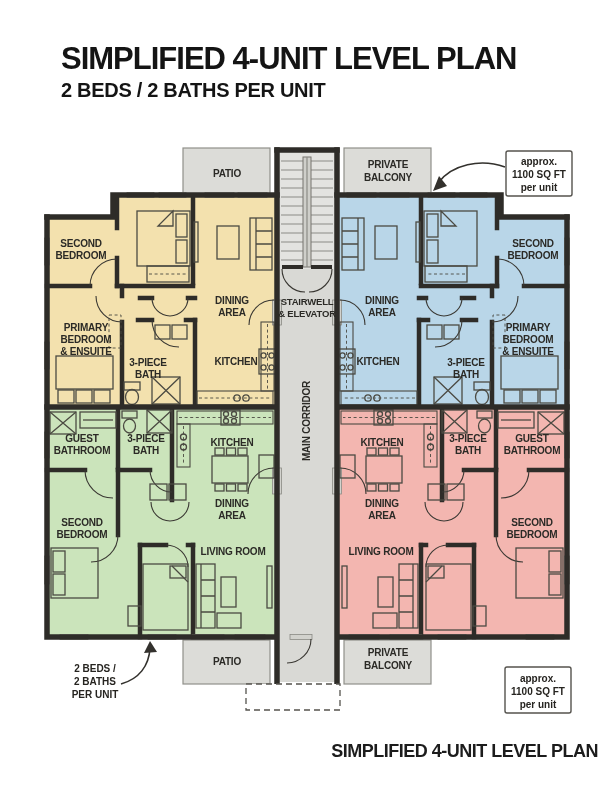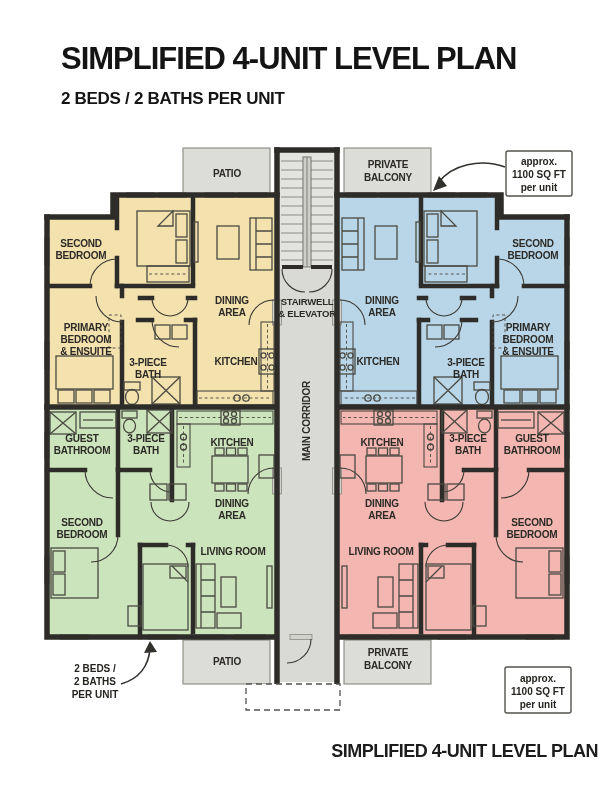--- a/index.html
+++ b/index.html
@@ -1,20 +1,20 @@
 <!DOCTYPE html>
 <html><head>
 <meta charset="utf-8">
 <style>
   html,body { margin:0; padding:0; background:#ffffff; }
   .page { position:relative; width:612px; height:792px; background:#ffffff; overflow:hidden;
           font-family:"Liberation Sans", sans-serif; }
   .header { position:absolute; left:61px; top:42px; color:#141414; }
   .header .title { font-size:31px; font-weight:700; letter-spacing:-1px; line-height:1.05; transform:scaleY(1.04); transform-origin:left top; }
-  .header .subtitle { font-size:17px; font-weight:700; letter-spacing:-0.3px; margin-top:14px; }
+  .header .subtitle { font-size:20px; font-weight:700; letter-spacing:-0.3px; margin-top:4px; }
   .footer { position:absolute; right:14px; top:741px; font-size:18px; font-weight:700; color:#1c1c1c; letter-spacing:-0.5px; }
   svg { position:absolute; left:0; top:0; }
 
   .wall  { fill:none; stroke:#2e2c28; stroke-width:4.5; stroke-linecap:square; }
   .wall5 { fill:none; stroke:#2e2c28; stroke-width:5.5; stroke-linecap:square; }
   .door  { fill:none; stroke:#3a3833; stroke-width:1.1; }
   .doorleaf { fill:#2e2c28; stroke:none; }
   .furn  { fill:none; stroke:#4b4a42; stroke-width:1.3; }
   .ctr   { fill:none; stroke:#4b4a42; stroke-width:1.1; }
   .dash  { fill:none; stroke:#4b4a42; stroke-width:0.9; stroke-dasharray:3 2.6; }

